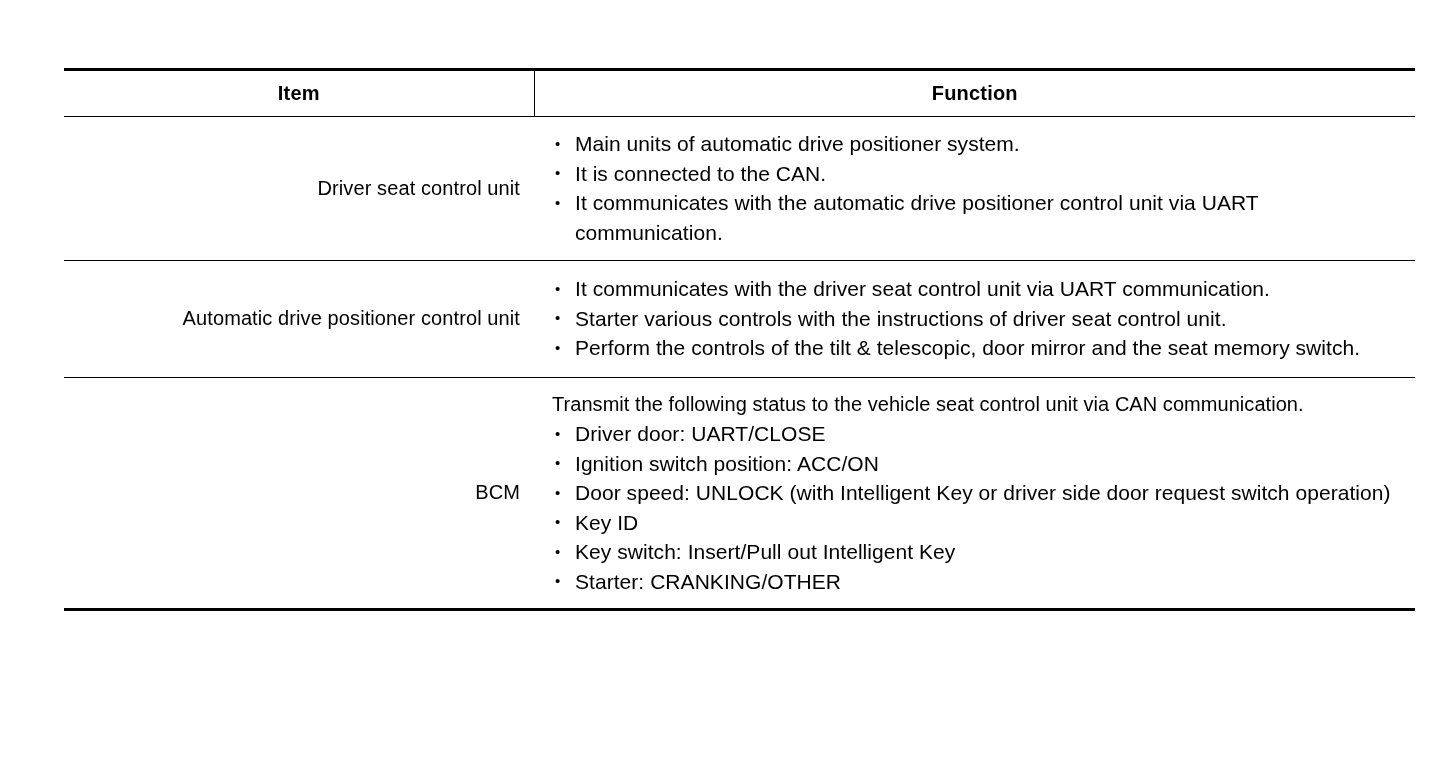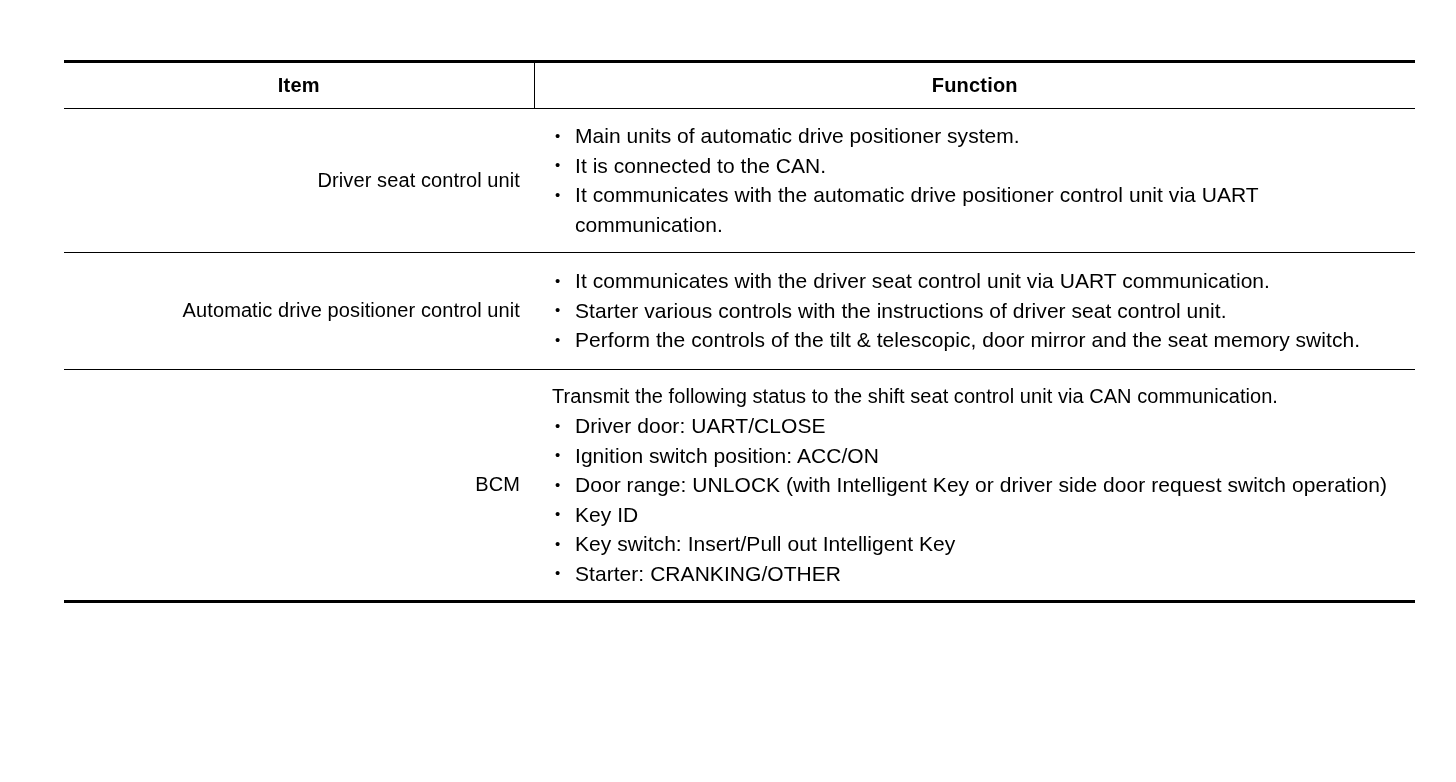--- a/index.html
+++ b/index.html
@@ -21,21 +21,21 @@
     width: 1456px;
     height: 782px;
     overflow: hidden;
     background: #ffffff;
   }
 
   
   .spec-table {
     position: absolute;
     left: 64px;
-    top: 60px;
+    top: 68px;
     width: 1351px;
     border-collapse: collapse;
     table-layout: fixed;
     border-top: 3px solid #000;
     border-bottom: 3px solid #000;
   }
 
   .spec-table col.col-item     { width: 470px; }
   .spec-table col.col-function { width: 881px; }
 
@@ -174,25 +174,25 @@
           </div>
         </td>
       </tr>
 
       <tr class="row-r3">
         <td class="cell-item">
           <span class="item-label">BCM</span>
         </td>
         <td class="cell-function">
           <div class="fn-wrap">
-            <p class="fn-intro">Transmit the following status to the shift seat control unit via CAN communication.</p>
+            <p class="fn-intro">Transmit the following status to the vehicle seat control unit via CAN communication.</p>
             <ul class="fn-list">
               <li>Driver door: UART/CLOSE</li>
               <li>Ignition switch position: ACC/ON</li>
-              <li>Door range: UNLOCK (with Intelligent Key or driver side door request switch operation)</li>
+              <li>Door speed: UNLOCK (with Intelligent Key or driver side door request switch operation)</li>
               <li>Key ID</li>
               <li>Key switch: Insert/Pull out Intelligent Key</li>
               <li>Starter: CRANKING/OTHER</li>
             </ul>
           </div>
         </td>
       </tr>
 
 
 

